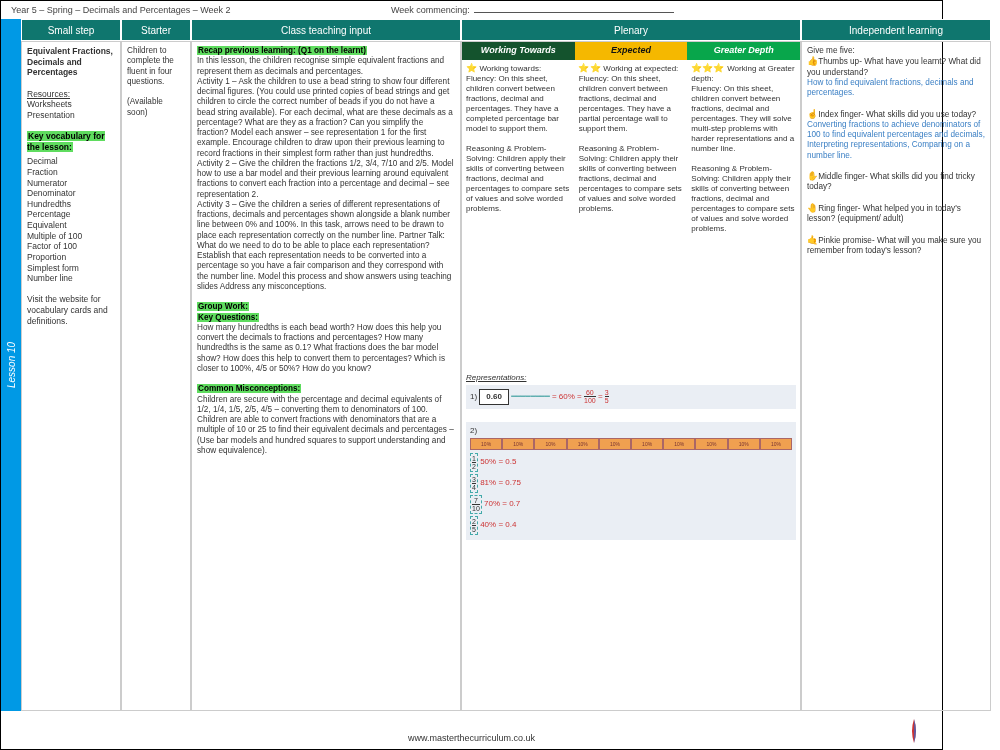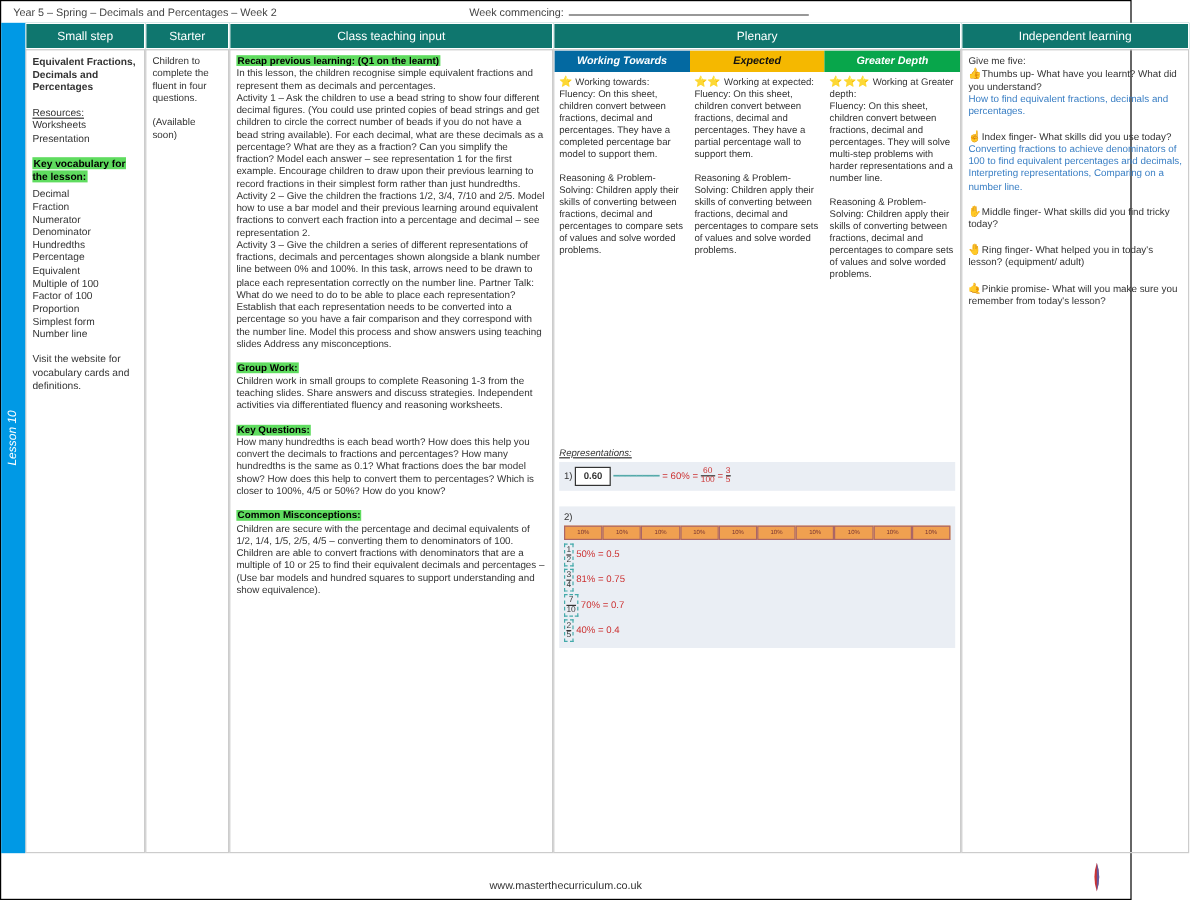--- a/index.html
+++ b/index.html
@@ -14,21 +14,21 @@
 .hcell{background:#0f766e;color:#fff;font-size:10px;display:flex;align-items:center;justify-content:center;border:1px solid #fff}
 .cell{border:1px solid #ccc;padding:4px 5px;overflow:hidden;font-size:8.2px;line-height:1.25}
 .small-step{font-size:8.5px}
 .bold{font-weight:600}
 .hl-green{background:#5fdc5f;color:#000;font-weight:600;padding:0 1px}
 .blue-text{color:#3a7fc4}
 .emoji{font-size:9px}
 .indep-wrap{display:flex;flex-direction:column;height:100%}
 .indep-heads{display:flex;height:18px}
 .ih{flex:1;color:#fff;font-style:italic;font-weight:600;font-size:9px;display:flex;align-items:center;justify-content:center}
-.ih-red{background:#0369a1}
+.ih-red{background:#14532d}
 .ih-yel{background:#f5b800;color:#111}
 .ih-grn{background:#08a64b}
 .indep-cols{display:flex;flex:0 0 310px}
 .icol{flex:1;padding:3px 4px;font-size:8px;line-height:1.25}
 .star{color:#f5c518;font-size:9px}
 .rep-section{padding:3px 4px;font-size:8px}
 .rep-title{text-decoration:underline;font-style:italic;margin-bottom:2px}
 .rep-box{background:#eaeef4;padding:4px;margin-bottom:13px}
 .frac-box{border:1px solid #333;padding:2px 6px;font-weight:600;display:inline-block;background:#fff}
 .bar10{display:flex;margin:2px 0}
@@ -83,21 +83,21 @@
     <div>(Available soon)</div>
    </div>
 
    <div class="cell">
     <span class="hl-green">Recap previous learning: (Q1 on the learnt)</span>
     <div style="white-space:pre-line">In this lesson, the children recognise simple equivalent fractions and represent them as decimals and percentages.
 Activity 1 – Ask the children to use a bead string to show four different decimal figures. (You could use printed copies of bead strings and get children to circle the correct number of beads if you do not have a bead string available). For each decimal, what are these decimals as a percentage? What are they as a fraction? Can you simplify the fraction? Model each answer – see representation 1 for the first example. Encourage children to draw upon their previous learning to record fractions in their simplest form rather than just hundredths.
 Activity 2 – Give the children the fractions 1/2, 3/4, 7/10 and 2/5. Model how to use a bar model and their previous learning around equivalent fractions to convert each fraction into a percentage and decimal – see representation 2.
 Activity 3 – Give the children a series of different representations of fractions, decimals and percentages shown alongside a blank number line between 0% and 100%. In this task, arrows need to be drawn to place each representation correctly on the number line. Partner Talk: What do we need to do to be able to place each representation? Establish that each representation needs to be converted into a percentage so you have a fair comparison and they correspond with the number line. Model this process and show answers using teaching slides Address any misconceptions.</div><br>
     <span class="hl-green">Group Work:</span>
-    <div>Children work in small groups to complete Reasoning 1-3 from the teaching slides. Share answers and discuss strategies. Independent activities via differentiated fluency and reasoning worksheets.</div><br>
+    <br>
     <span class="hl-green">Key Questions:</span>
     <div>How many hundredths is each bead worth? How does this help you convert the decimals to fractions and percentages? How many hundredths is the same as 0.1? What fractions does the bar model show? How does this help to convert them to percentages? Which is closer to 100%, 4/5 or 50%? How do you know?</div><br>
     <span class="hl-green">Common Misconceptions:</span>
     <div>Children are secure with the percentage and decimal equivalents of 1/2, 1/4, 1/5, 2/5, 4/5 – converting them to denominators of 100. Children are able to convert fractions with denominators that are a multiple of 10 or 25 to find their equivalent decimals and percentages – (Use bar models and hundred squares to support understanding and show equivalence).</div>
    </div>
 
    <div class="cell" style="padding:0">
     <div class="indep-wrap">
      <div class="indep-heads">
       <div class="ih ih-red">Working Towards</div>

